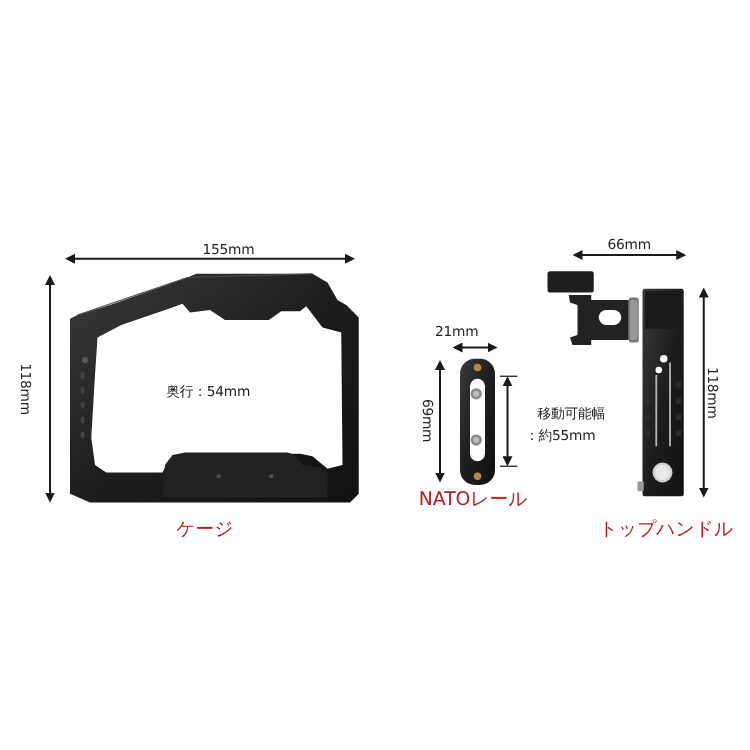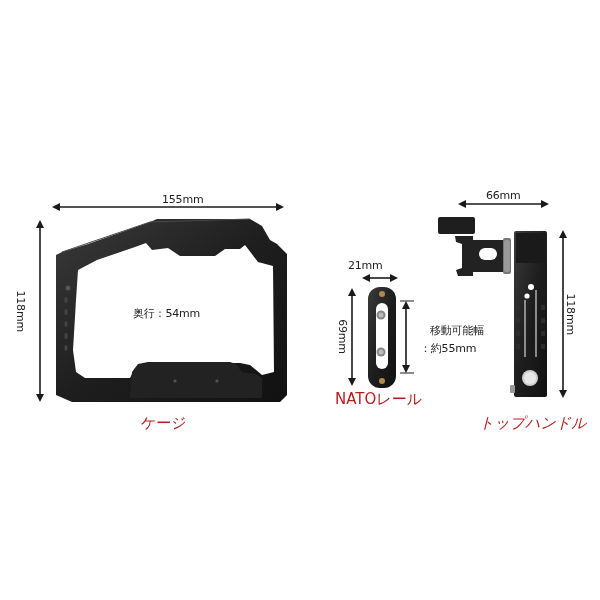--- a/index.html
+++ b/index.html
@@ -123,13 +123,13 @@
 <div class="abs label" style="left:141px; top:414px;">ケージ</div>
 
 <div class="abs dim" style="left:348px; top:259px;">21mm</div>
 <div class="abs dim vtext" style="left:323px; top:330px; width:38px; text-align:center;">69mm</div>
 <div class="abs dim" style="left:430px; top:323px;font-family:Liberation Serif, serif;">移動可能幅</div>
 <div class="abs dim" style="left:420px; top:341px;">：約55mm</div>
 <div class="abs label" style="left:335px; top:390px;">NATOレール</div>
 
 <div class="abs dim" style="left:486px; top:189px;text-align:center;">66mm</div>
 <div class="abs dim vtext" style="left:551px; top:306px; width:38px; text-align:center;">118mm</div>
-<div class="abs label" style="left:479px; top:414px;font-style:italic;">トップハンドル</div>
+<div class="abs label" style="left:479px; top:414px;">トップハンドル</div>
 
 </body></html>

